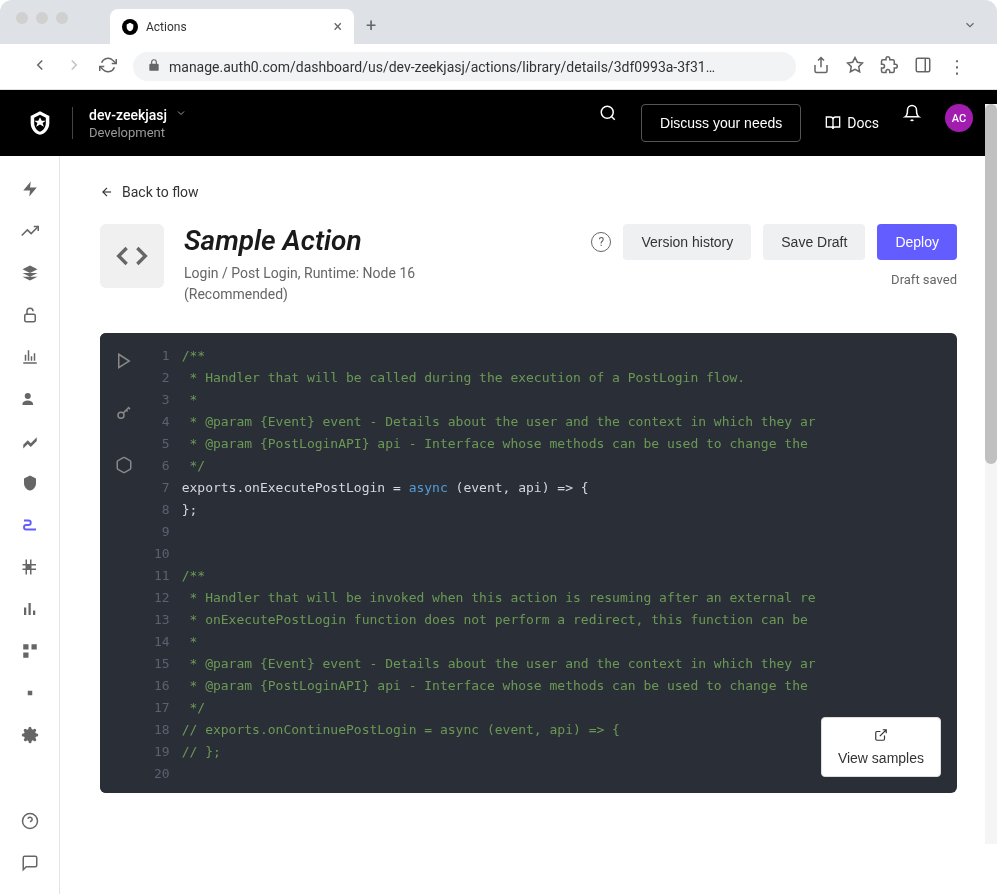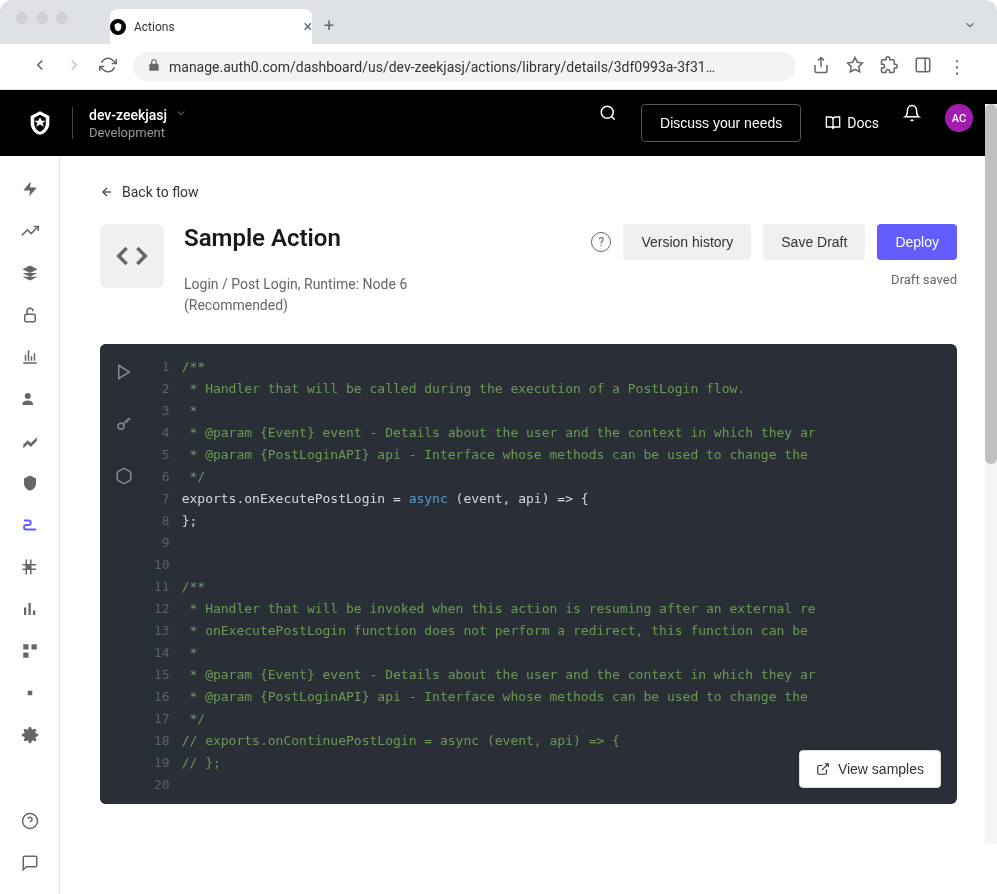--- a/index.html
+++ b/index.html
@@ -3,21 +3,21 @@
   <meta charset="utf-8">
   <style>
     * { margin: 0; padding: 0; box-sizing: border-box; }
     body { font-family: -apple-system, BlinkMacSystemFont, "Segoe UI", Roboto, sans-serif; background: #fff; width: 997px; height: 894px; overflow: hidden; }
     
     
     .browser-chrome { background: #dee1e6; border-radius: 12px 12px 0 0; }
     .traffic-lights { display: flex; gap: 8px; padding: 12px 16px; position: absolute; }
     .traffic-light { width: 12px; height: 12px; border-radius: 50%; background: #d0d0d0; }
     .tab-bar { display: flex; align-items: flex-end; padding: 8px 0 0 110px; height: 44px; }
-    .tab { background: #fff; border-radius: 8px 8px 0 0; display: flex; align-items: center; padding: 8px 0; gap: 8px; width: 202px; font-size: 12px; color: #333; }
+    .tab { background: #fff; border-radius: 8px 8px 0 0; display: flex; align-items: center; padding: 8px 12px; gap: 8px; width: 244px; font-size: 12px; color: #333; }
     .tab-favicon { width: 16px; height: 16px; background: #000; border-radius: 50%; display: flex; align-items: center; justify-content: center; }
     .tab-favicon svg { width: 10px; height: 10px; }
     .tab-close { margin-left: auto; font-size: 16px; color: #666; cursor: pointer; }
     .new-tab { padding: 8px 12px; color: #666; font-size: 18px; cursor: pointer; }
     .chevron-tab { margin-left: auto; padding: 8px 20px; color: #666; }
     
     .url-bar { background: #fff; display: flex; align-items: center; padding: 8px 31px; gap: 16px; border-bottom: 1px solid #e0e0e0; }
     .nav-buttons { display: flex; gap: 16px; color: #666; }
     .nav-btn svg { width: 18px; height: 18px; }
     .url-field { flex: 1; display: flex; align-items: center; gap: 8px; background: #f1f3f4; border-radius: 20px; padding: 6px 14px; font-size: 14px; color: #333; }
@@ -48,40 +48,40 @@
     .sidebar-item svg { width: 18px; height: 18px; }
     .sidebar-bottom { margin-top: auto; }
     
     .content { flex: 1; padding: 28px 40px; overflow: hidden; position: relative; }
     .back-link { display: flex; align-items: center; gap: 8px; color: #333; font-size: 14px; margin-bottom: 24px; cursor: pointer; }
     
     .page-header { display: flex; align-items: flex-start; gap: 20px; margin-bottom: 28px; }
     .page-icon { width: 64px; height: 64px; background: #f0f0f0; border-radius: 6px; display: flex; align-items: center; justify-content: center; color: #666; }
     .page-icon svg { width: 32px; height: 32px; }
     .page-title-block { flex: 1; }
-    .page-title { font-size: 24px; font-weight: 600; color: #1a1a1a; margin-bottom: 22px; }
+    .page-title { font-size: 28px; font-weight: 600; color: #1a1a1a; margin-bottom: 6px; font-style: italic; }
     .page-subtitle { font-size: 14px; color: #666; line-height: 1.5; max-width: 280px; }
     .page-actions { display: flex; flex-direction: column; align-items: flex-end; gap: 12px; }
     .action-row { display: flex; align-items: center; gap: 12px; }
     .help-icon { width: 20px; height: 20px; border: 1.5px solid #666; border-radius: 50%; display: flex; align-items: center; justify-content: center; font-size: 12px; color: #666; }
     .btn { padding: 10px 18px; border-radius: 4px; font-size: 14px; border: none; cursor: pointer; }
     .btn-secondary { background: #eff0f2; color: #333; }
     .btn-primary { background: #635dff; color: #fff; }
     .draft-status { font-size: 13px; color: #666; }
     
     
     .editor { background: #2a2e37; border-radius: 6px; display: flex; overflow: hidden; height: 460px; position: relative; }
     .editor-sidebar { width: 48px; background: #2a2e37; display: flex; flex-direction: column; padding: 12px 0; gap: 20px; }
     .editor-tool { width: 48px; height: 32px; display: flex; align-items: center; justify-content: center; color: #888; cursor: pointer; }
     .editor-tool svg { width: 18px; height: 18px; }
     .editor-gutter { background: #2a2e37; padding: 12px 12px 12px 6px; color: #5a6170; font-family: "SF Mono", Monaco, Consolas, monospace; font-size: 13px; line-height: 22px; text-align: right; min-width: 30px; }
     .editor-code { flex: 1; padding: 12px 0; font-family: "SF Mono", Monaco, Consolas, monospace; font-size: 13px; line-height: 22px; white-space: pre; overflow: hidden; color: #d5d8de; }
     .tok-comment { color: #6b9955; }
     .tok-keyword { color: #569cd6; }
-    .view-samples { position: absolute; bottom: 16px; right: 16px; background: #fff; border: 1px solid #ddd; border-radius: 4px; padding: 10px 16px; display: flex; align-items: center; gap: 8px; font-size: 14px; color: #333; cursor: pointer; }
+    .view-samples { position: absolute; bottom: 16px; right: 16px; background: #fff; border: 1px solid #ddd; border-radius: 4px; padding: 10px 16px; display: flex; align-items: center; gap: 8px; font-size: 14px; color: #333; cursor: pointer; flex-direction: column; }
     
     .main-scrollbar { position: absolute; right: 0; top: 104px; width: 12px; height: 740px; background: #f5f5f5; }
     .scrollbar-thumb { width: 12px; height: 360px; background: #c0c0c0; border-radius: 6px; }
   </style>
 </head>
 <body>
 
 <div class="browser-chrome">
   <div class="traffic-lights">
     <div class="traffic-light"></div>
@@ -289,21 +289,21 @@
 
     <div class="page-header">
       <div class="page-icon">
         <svg viewBox="0 0 24 24" fill="none" stroke="currentColor" stroke-width="2.5">
             <polyline points="16 18 22 12 16 6"></polyline>
             <polyline points="8 6 2 12 8 18"></polyline>
           </svg>
       </div>
       <div class="page-title-block">
         <h1 class="page-title">Sample Action</h1>
-        <div class="page-subtitle">Login / Post Login, Runtime: Node 6 (Recommended)</div>
+        <div class="page-subtitle">Login / Post Login, Runtime: Node 16 (Recommended)</div>
       </div>
       <div class="page-actions">
         <div class="action-row">
           <span class="help-icon">?</span>
           <button class="btn btn-secondary">Version history</button>
           <button class="btn btn-secondary">Save Draft</button>
           <button class="btn btn-primary">Deploy</button>
         </div>
         <span class="draft-status">Draft saved</span>
       </div>

